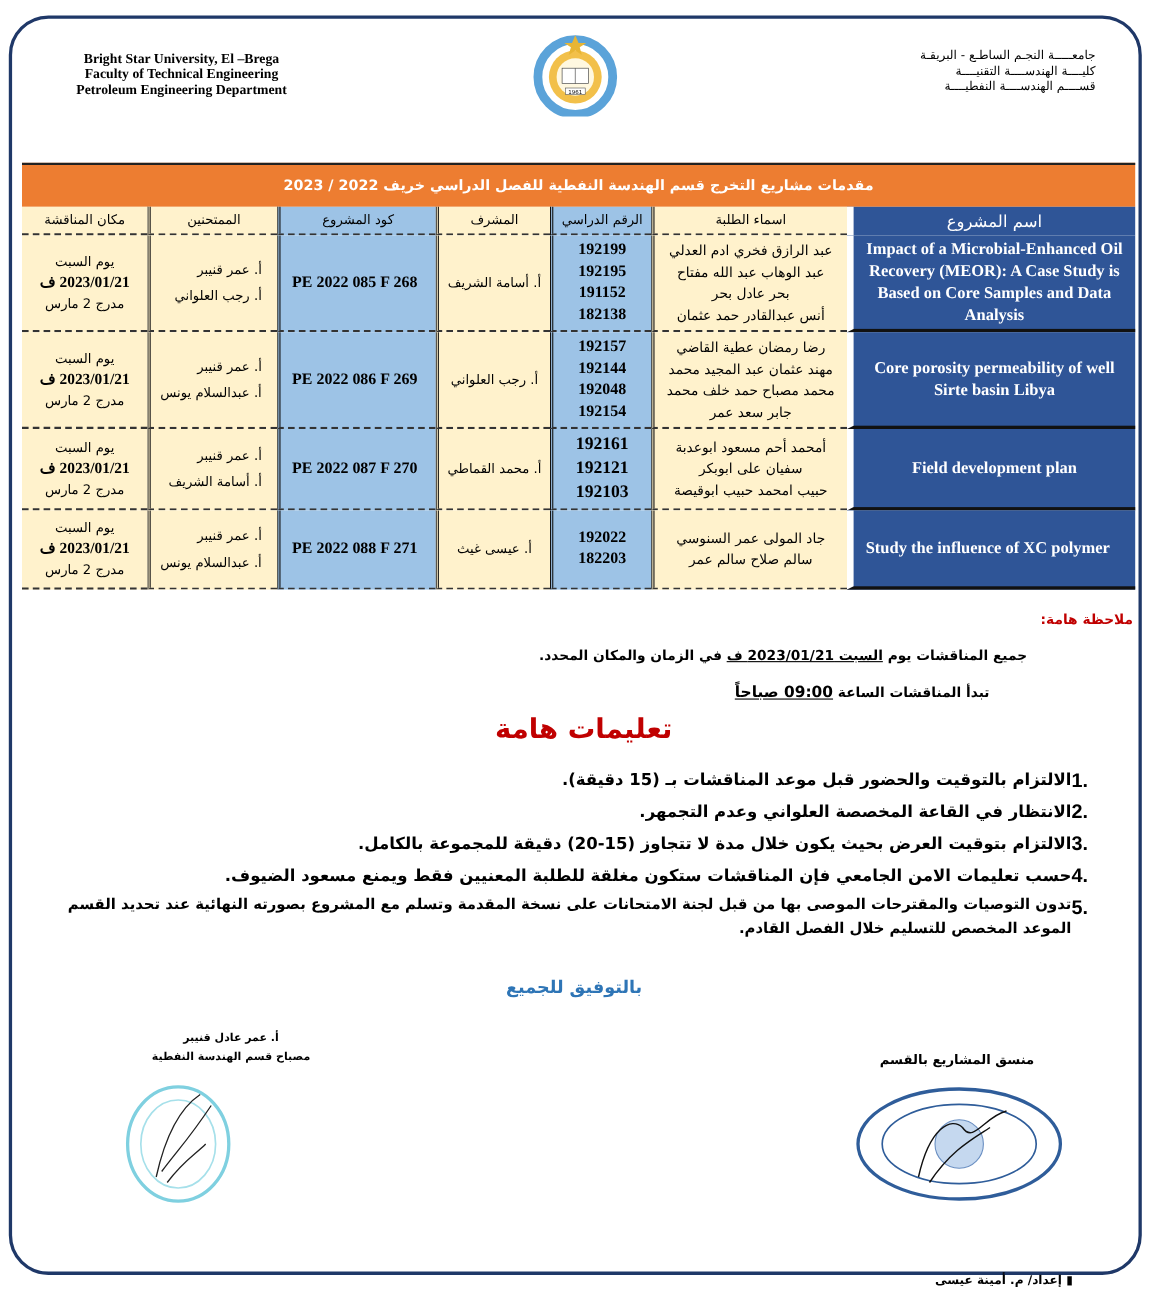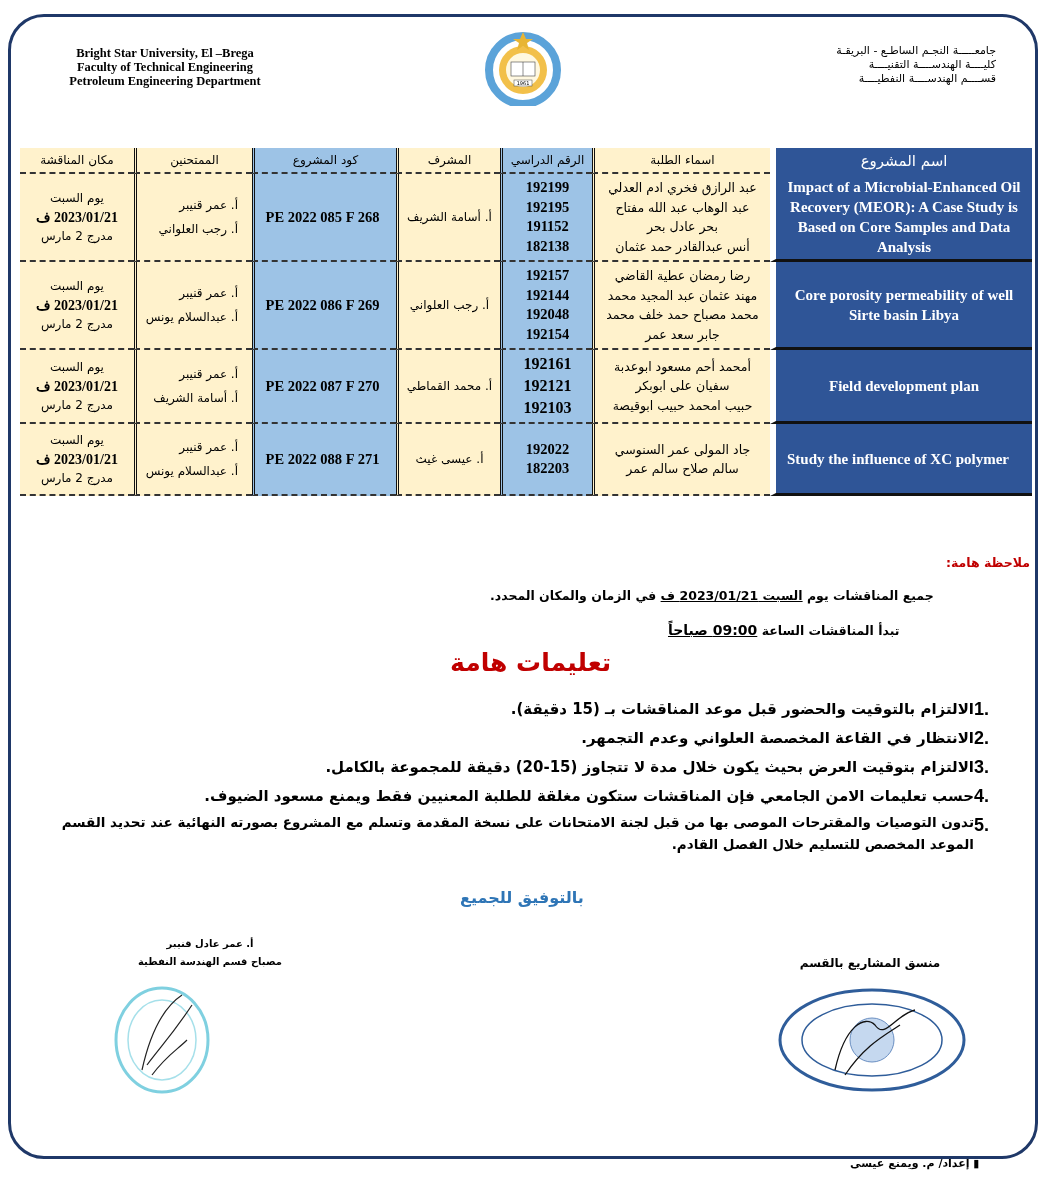--- a/index.html
+++ b/index.html
@@ -61,20 +61,21 @@
   <text x="48" y="55" font-size="5" text-anchor="middle" font-family="DejaVu Sans, sans-serif">1961</text>
 </svg>
 
 <div class="hdr-ar">
   <div>جامعـــــة النجـم الساطـع - البريقـة</div>
   <div>كليــــة الهندســــة التقنيــــة</div>
   <div>قســــم الهندســــة النفطيــــة</div>
 </div>
 
 <div class="tbl-wrap">
+  <div class="title-bar">مقدمات مشاريع التخرج قسم الهندسة النفطية للفصل الدراسي خريف 2022 / 2023</div>
   <table>
     <colgroup>
       <col style="width:262px">
         <col style="width:178px">
         <col style="width:92px">
         <col style="width:104px">
         <col style="width:144px">
         <col style="width:118px">
         <col style="width:114px">
     </colgroup>
@@ -246,14 +247,14 @@
 </svg>
 <svg class="stamp" style="left:775px; top:985px; width:195px; height:110px;" viewBox="0 0 195 110">
   <ellipse cx="97" cy="55" rx="92" ry="50" fill="none" stroke="#2f5d9a" stroke-width="3"></ellipse>
   <ellipse cx="97" cy="55" rx="70" ry="36" fill="none" stroke="#2f5d9a" stroke-width="1.5"></ellipse>
   <circle cx="97" cy="55" r="22" fill="#c5d8ef" stroke="#6a8fc2"></circle>
   <path d="M60 85 C 70 40, 90 30, 100 40 C 110 55, 120 30, 140 25 M 70 90 C 90 60, 110 50, 125 40" fill="none" stroke="#111" stroke-width="1.3"></path>
 </svg>
 
 <div class="footer">
   <span>▮</span>
-  <span>إعداد/ م. ويمنع عيسى</span>
+  <span>إعداد/ م. أمينة عيسى</span>
 </div>
 
 </body></html>

